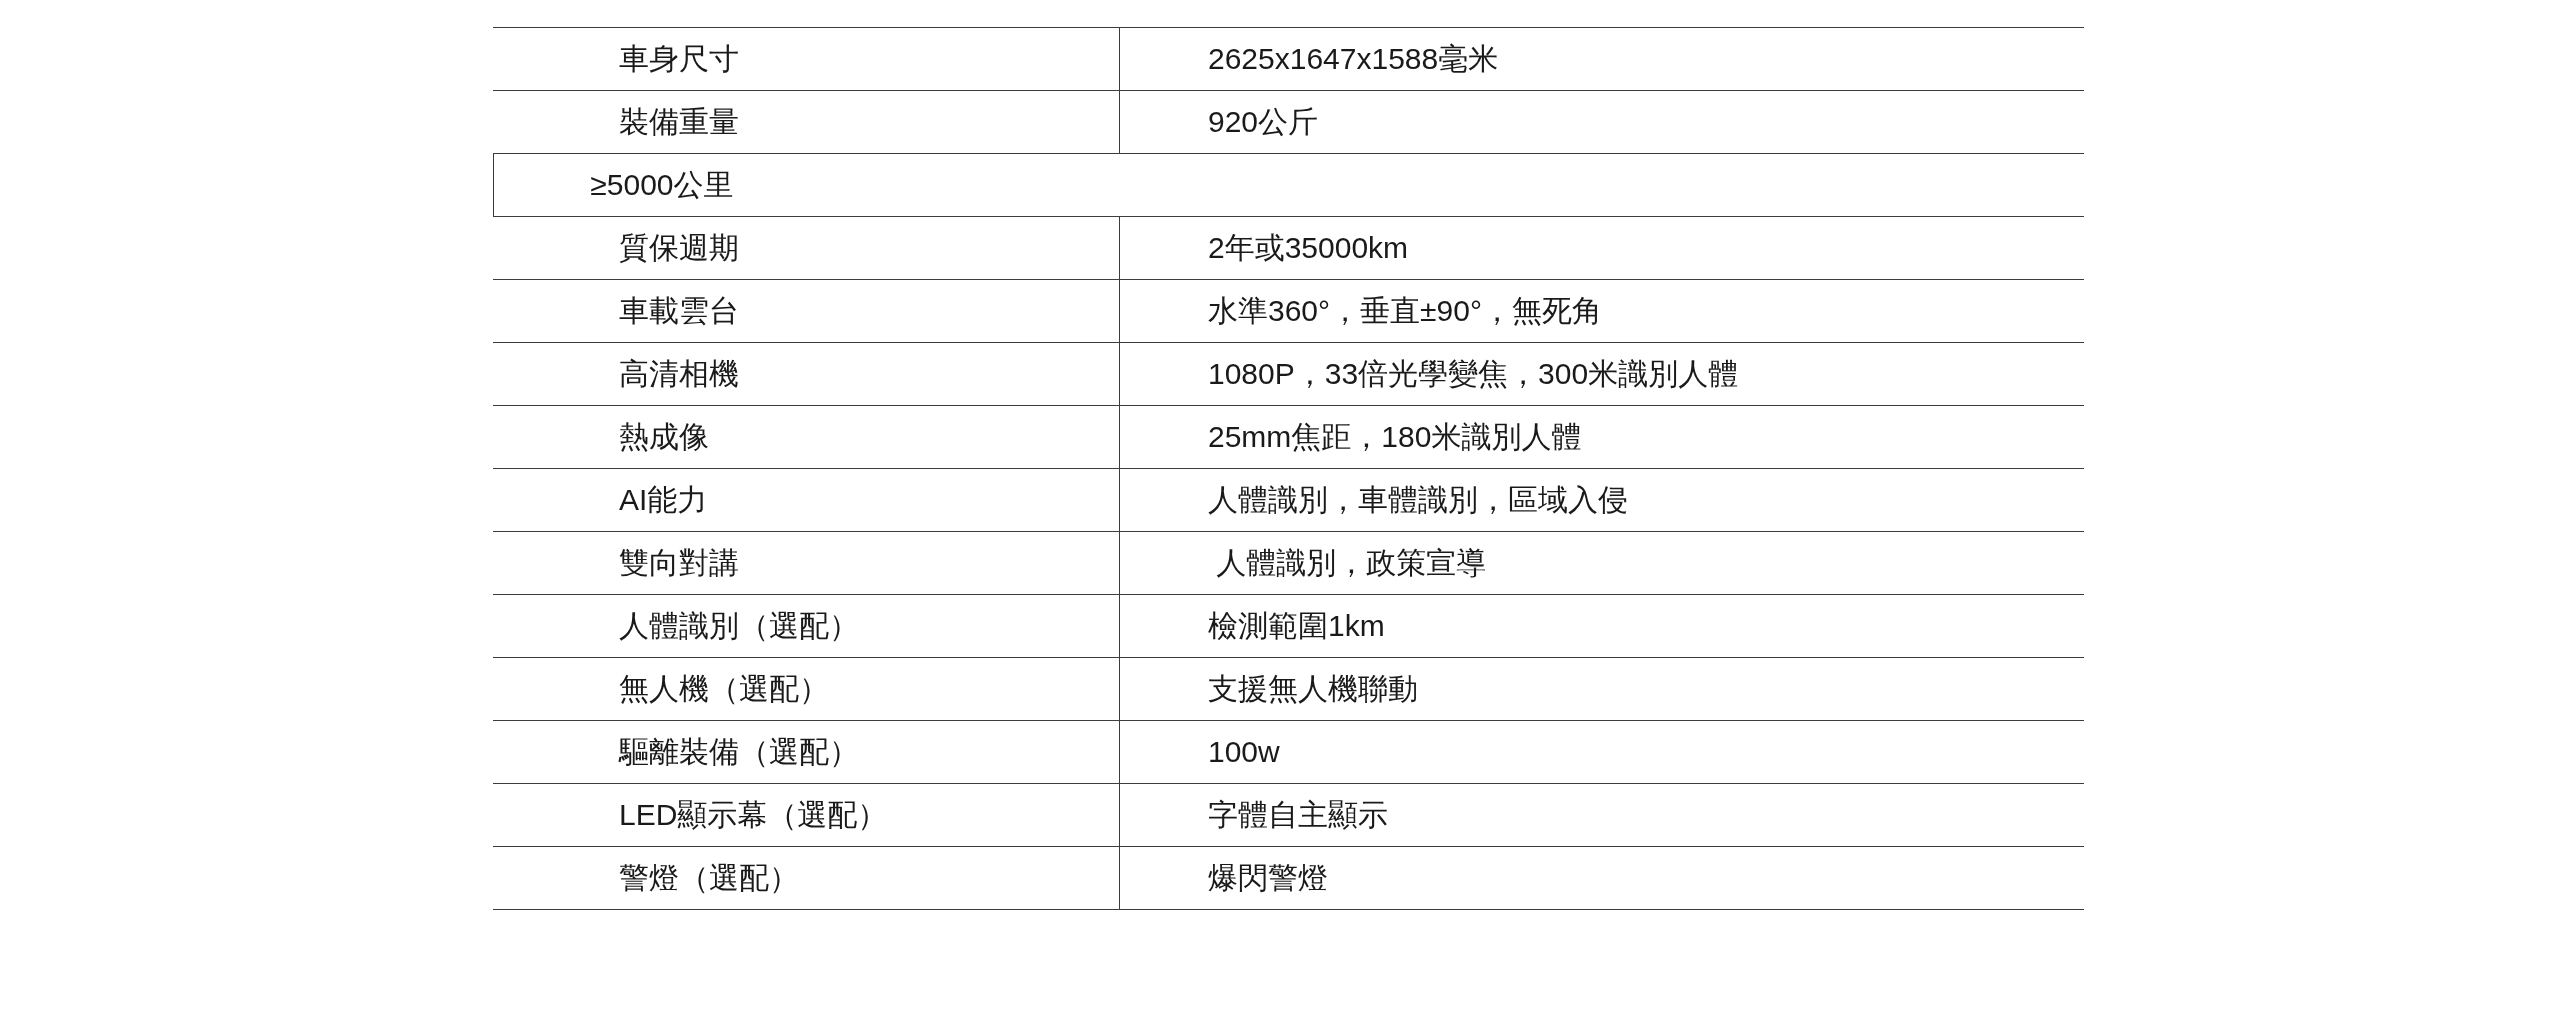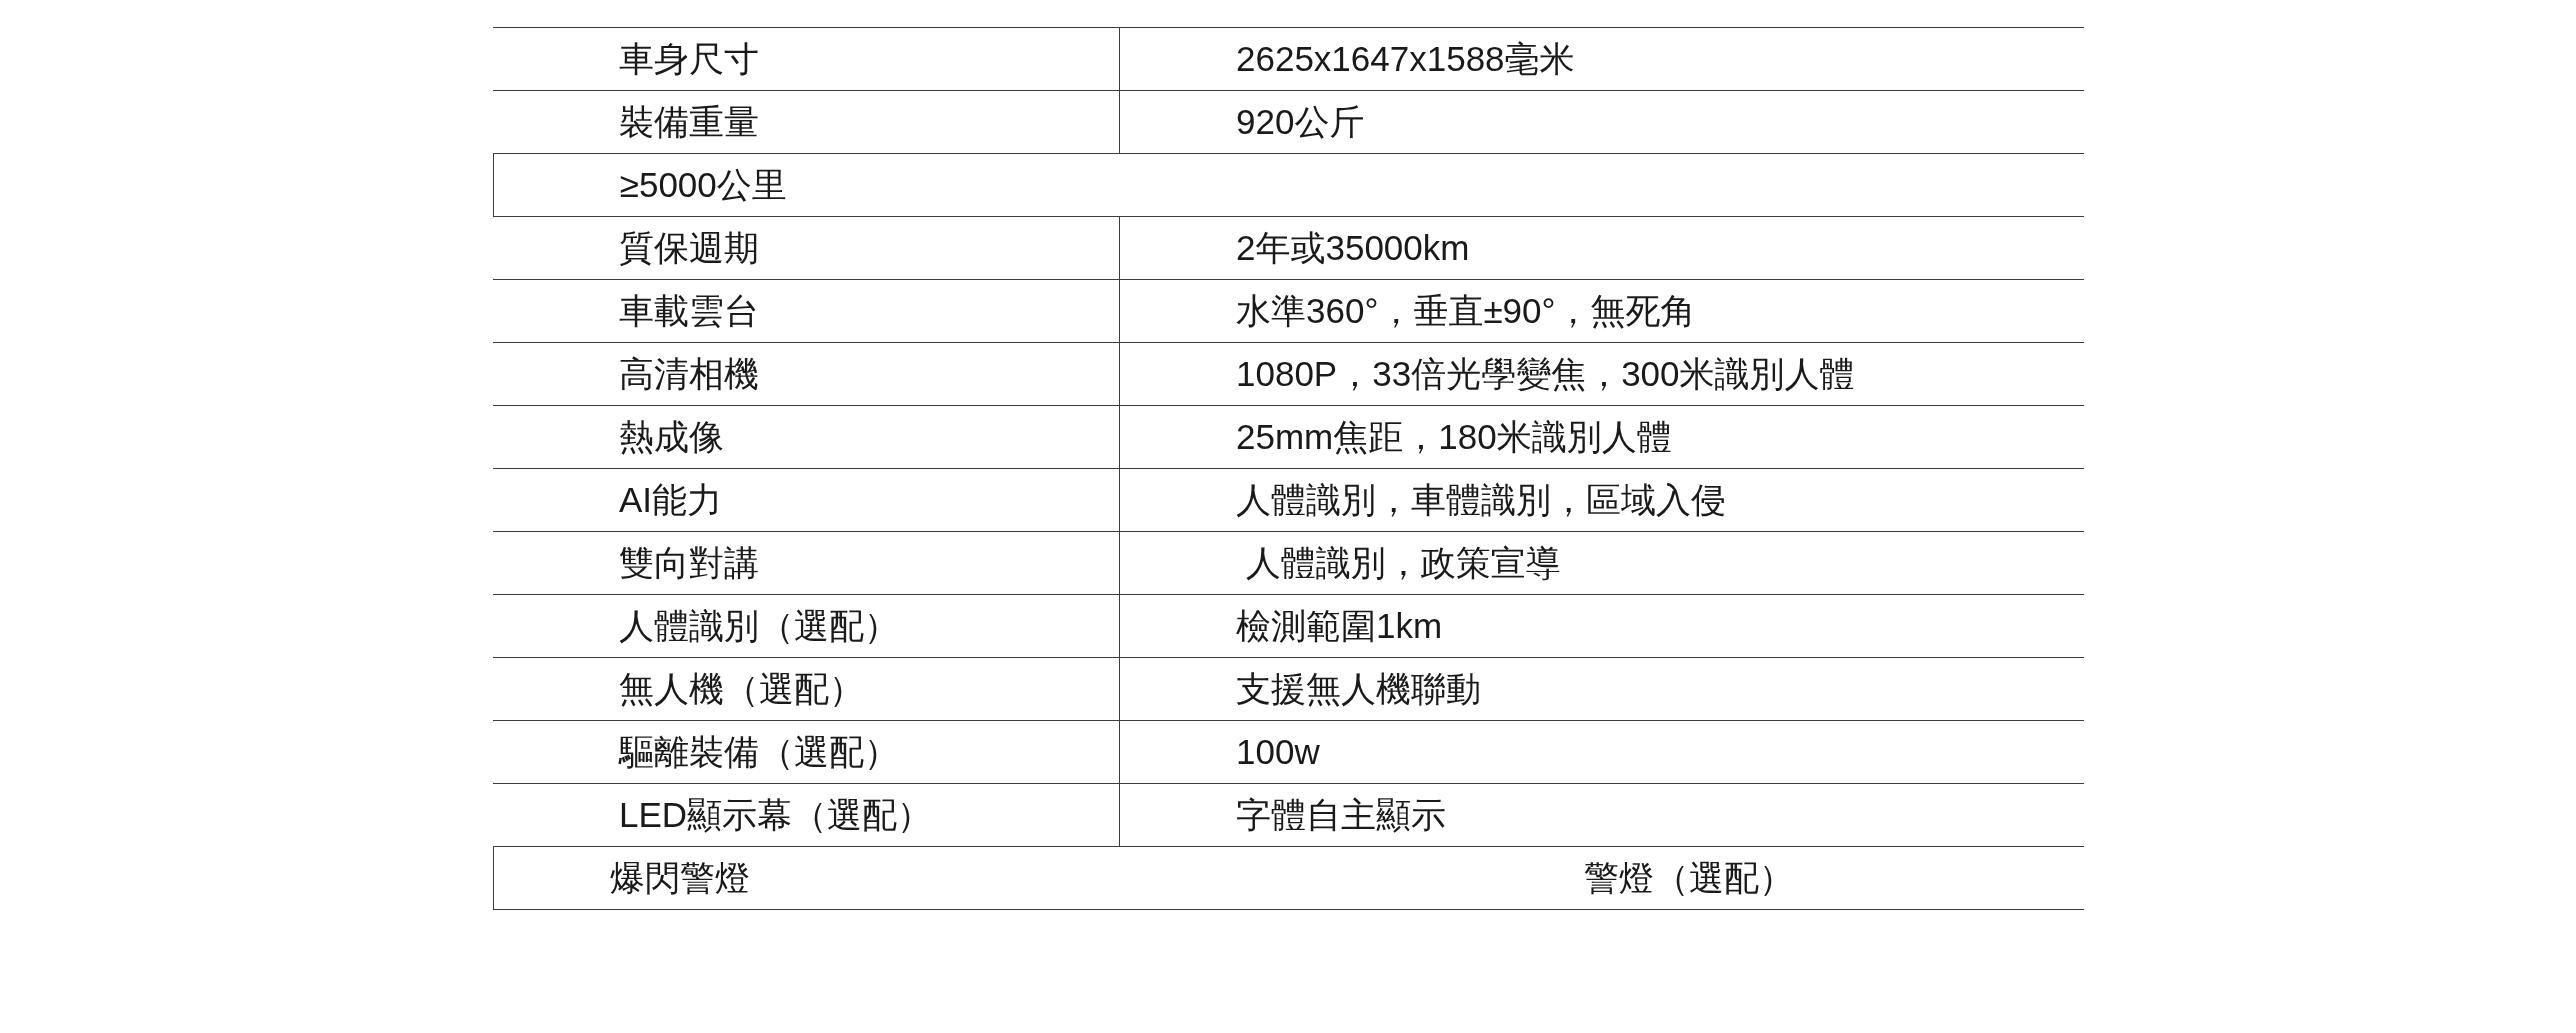--- a/index.html
+++ b/index.html
@@ -24,34 +24,34 @@
   }
   .spec-row {
     display: flex;
     height: 62px;
     border-bottom: 1.9px solid #3c3c3c;
     box-sizing: content-box;
   }
   .spec-cell {
     display: flex;
     align-items: center;
-    font-size: 35px;
+    font-size: 30px;
     line-height: 1.2;
     white-space: pre;
     box-sizing: border-box;
     overflow: hidden;
   }
   .spec-label {
     width: 626px;
     padding-left: 126px;
   }
   .spec-value {
     flex: 1;
     border-left: 1.9px solid #3c3c3c;
-    padding-left: 116px;
+    padding-left: 88px;
   }
 </style>
 </head>
 <body>
 
 <div class="spec-table">
 
   <div class="spec-row">
     <div class="spec-cell spec-label">車身尺寸</div>
     <div class="spec-cell spec-value">2625x1647x1588毫米</div>
@@ -111,18 +111,18 @@
     <div class="spec-cell spec-label">驅離裝備（選配）</div>
     <div class="spec-cell spec-value">100w</div>
   </div>
 
   <div class="spec-row">
     <div class="spec-cell spec-label">LED顯示幕（選配）</div>
     <div class="spec-cell spec-value">字體自主顯示</div>
   </div>
 
   <div class="spec-row">
+    <div class="spec-cell spec-label">警燈（選配）</div>
     <div class="spec-cell spec-value">爆閃警燈</div>
-    <div class="spec-cell spec-label">警燈（選配）</div>
   </div>
 
 </div>
 
 
 </body></html>

